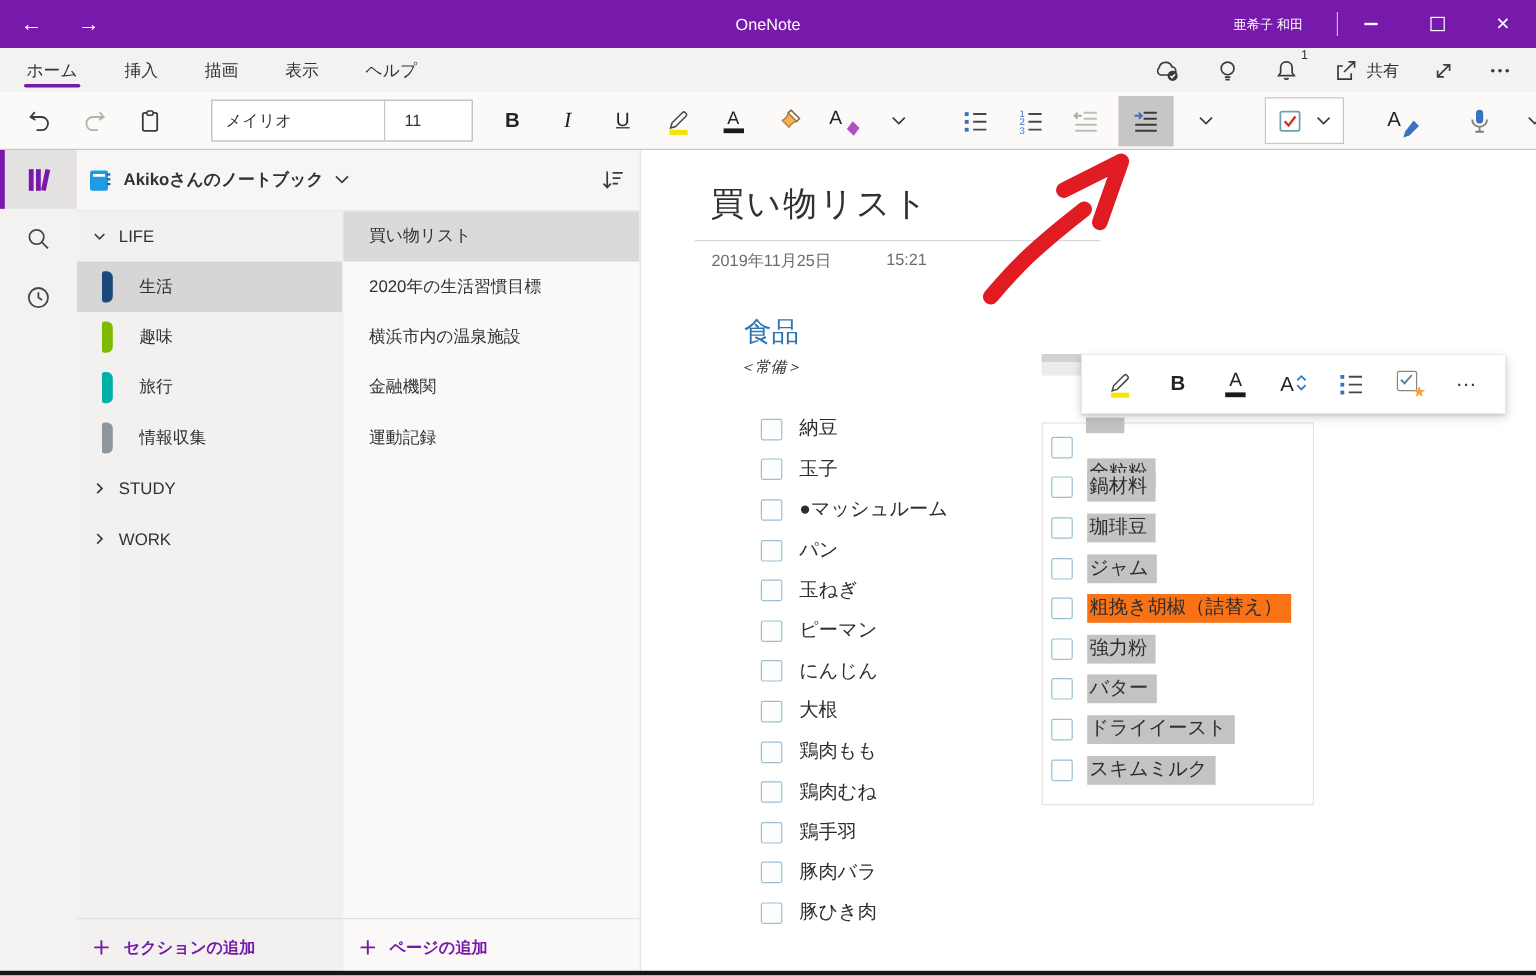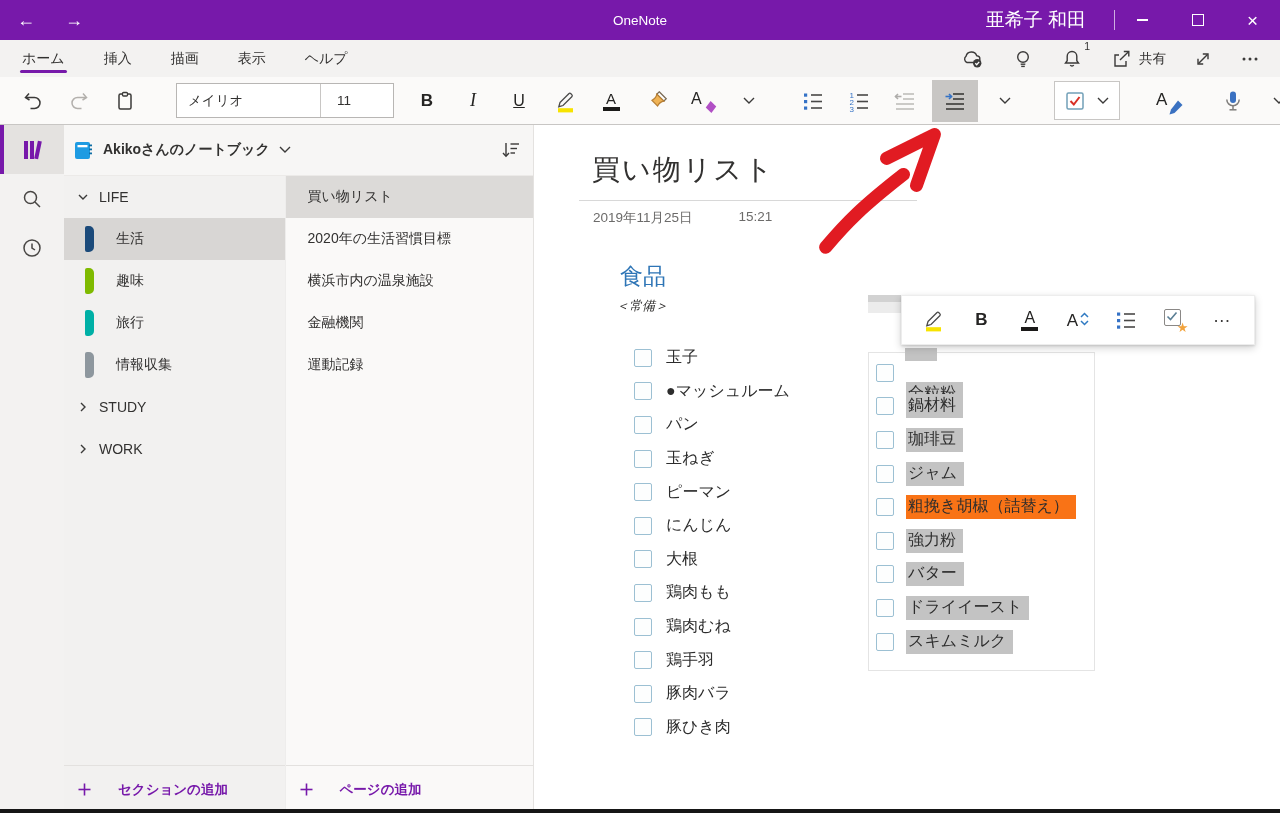--- a/index.html
+++ b/index.html
@@ -8,21 +8,21 @@
     font-family:"Liberation Sans","DejaVu Sans",sans-serif;
     background:#fff;color:#323130;
     -webkit-font-smoothing:antialiased;
   }
   
   .titlebar{height:40px;background:#7719aa;color:#fff;display:flex;align-items:center;position:relative;}
   .nav-arrows{display:flex;gap:30px;padding-left:17px;font-size:18px;z-index:2;}
   .nav-arrows span{cursor:default;}
   .title-center{position:absolute;left:0;right:0;text-align:center;font-size:13.5px;pointer-events:none;}
   .titlebar-right{margin-left:auto;display:flex;align-items:center;height:100%;z-index:2;}
-  .user-name{font-size:19px;padding:0 28px;}
+  .user-name{font-size:11px;padding:0 28px;}
   .tb-sep{width:1px;height:20px;background:rgba(255,255,255,.65);}
   .win-btn{width:55px;height:100%;display:flex;align-items:center;justify-content:center;}
   .min-glyph{width:11px;height:1.5px;background:#fff;display:inline-block;}
   .max-glyph{width:10px;height:10px;border:1.3px solid #fff;display:inline-block;}
   .close-glyph{font-size:19px;line-height:1;}
   
   .ribbon-tabs{height:37px;background:#f3f2f1;display:flex;align-items:stretch;padding-left:20px;}
   .tab{position:relative;display:flex;align-items:center;font-size:14px;margin-right:35px;padding:0 2px;color:#323130;}
   .tab.active .tab-underline{position:absolute;bottom:4px;left:0;right:0;height:3px;background:#7719aa;border-radius:2px;}
   .ribbon-right{margin-left:auto;display:flex;align-items:center;gap:27px;padding-right:20px;}
@@ -65,21 +65,21 @@
   .pane-list{flex:1;overflow:hidden;}
   .row{height:42px;display:flex;align-items:center;font-size:14px;color:#323130;}
   .group-row{padding-left:13px;gap:10px;}
   .section-row{padding-left:21px;}
   .section-row.selected{background:#d8d6d4;}
   .sec-bar{width:9px;height:26px;border-radius:2px 5px 5px 2px;margin-right:22px;}
   .page-row{padding-left:22px;}
   .page-row.selected{background:#dcdad8;}
   .chev{display:flex;align-items:center;}
   .chev.collapsed{transform:rotate(-90deg);}
-  .add-bar{height:47px;border-top:1px solid #e3e1df;display:flex;align-items:center;gap:27px;padding-left:14px;color:#7719aa;font-size:13.5px;font-weight:bold;}
+  .add-bar{height:47px;border-top:1px solid #e3e1df;display:flex;align-items:center;gap:12px;padding-left:14px;color:#7719aa;font-size:13.5px;font-weight:bold;}
   
   .editor{flex:1;background:#fff;position:relative;border-left:1px solid #e4e2e0;}
   .page-title{position:absolute;left:58px;top:26px;font-size:28px;font-weight:300;letter-spacing:2px;color:#323130;}
   .title-rule{position:absolute;left:45px;top:75px;width:338px;height:1px;background:#d8d8d8;}
   .page-meta{position:absolute;left:59px;top:84px;font-size:13.5px;color:#6c6b6a;display:flex;}
   .page-meta .time{margin-left:46px;}
   .h-food{position:absolute;left:86px;top:136px;font-size:23px;color:#2e75b6;}
   .h-sub{position:absolute;left:82px;top:172px;font-size:13px;color:#323130;font-style:italic;}
   .list-left{position:absolute;left:100px;top:216px;}
   .todo-row{height:33.6px;display:flex;align-items:center;}
@@ -474,20 +474,24 @@
     <div class="page-meta">
       <span class="date">2019年11月25日</span>
       <span class="time">15:21</span>
     </div>
     <div class="h-food">食品</div>
     <div class="h-sub">＜常備＞</div>
 
     <div class="list-left">
         <div class="todo-row">
           <span class="cb"></span>
+          <span class="todo-label">納豆</span>
+        </div>
+        <div class="todo-row">
+          <span class="cb"></span>
           <span class="todo-label">玉子</span>
         </div>
         <div class="todo-row">
           <span class="cb"></span>
           <span class="todo-label">●マッシュルーム</span>
         </div>
         <div class="todo-row">
           <span class="cb"></span>
           <span class="todo-label">パン</span>
         </div>

